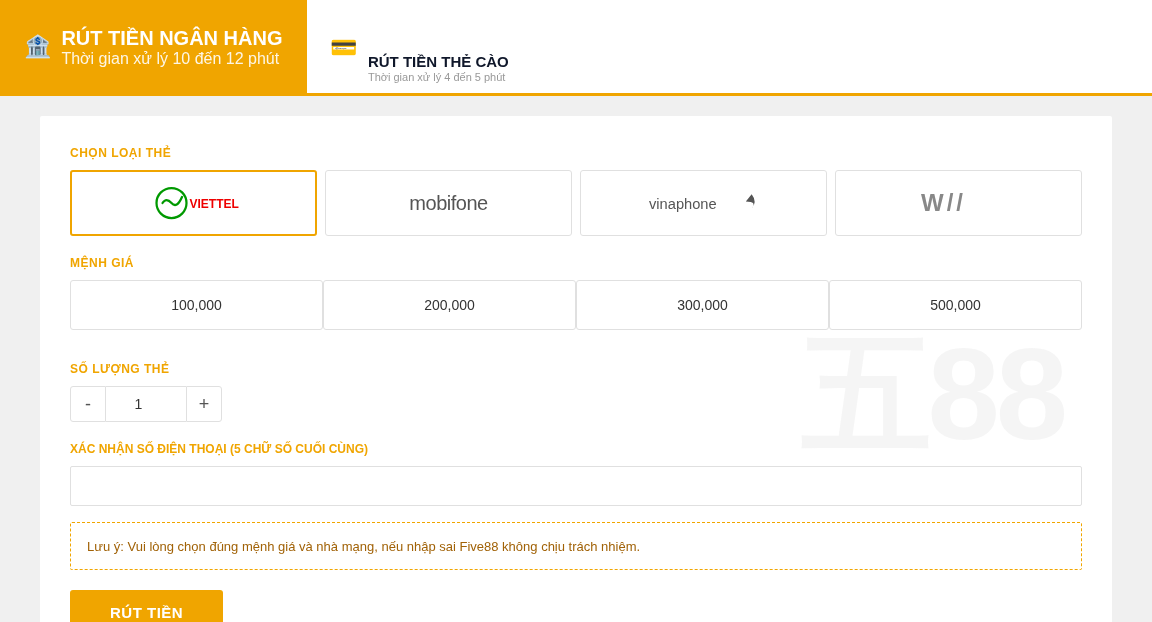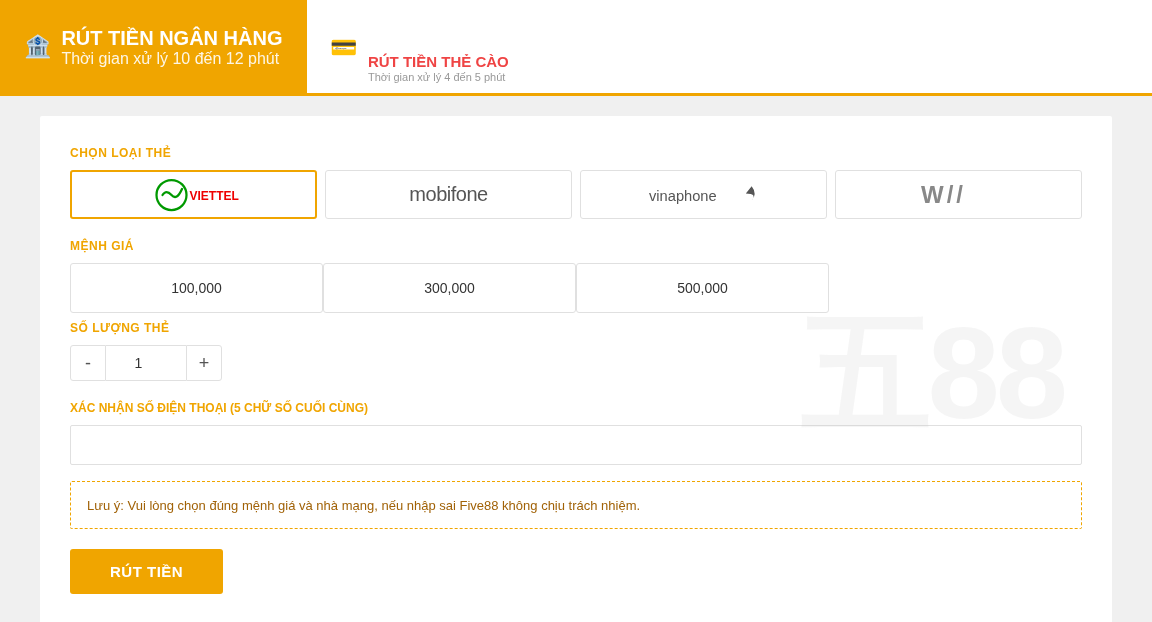--- a/index.html
+++ b/index.html
@@ -50,21 +50,21 @@
       border-top: 3px solid transparent;
       cursor: pointer;
     }
     .tab-card .tab-icon {
       font-size: 22px;
       color: #bbb;
     }
     .tab-card .tab-title {
       font-weight: bold;
       font-size: 15px;
-      color: #ef4444;
+      color: #0f172a;
       line-height: 1.2;
       margin-top: 40px;
     }
     .tab-card .tab-subtitle {
       font-size: 11px;
       color: #999;
     }
 
     
     .main-content {
@@ -109,42 +109,42 @@
 
     .card-type-btn {
       border: 1.5px solid #e0e0e0;
       background: #fff;
       border-radius: 3px;
       padding: 14px 10px;
       cursor: pointer;
       display: flex;
       align-items: center;
       justify-content: center;
-      height: 49px;
+      height: 66px;
       transition: border-color 0.2s;
     }
     .card-type-btn.active {
       border-color: #f0a500;
       border-width: 2px;
     }
 
     
     .mobifone-text {
       font-size: 20px;
       color: #555;
       font-weight: 300;
       letter-spacing: -0.5px;
     }
 
     
     .denomination-grid {
       display: grid;
       grid-template-columns: repeat(4, 1fr);
       gap: 0;
-      margin-bottom: 8px;
+      margin-bottom: 32px;
     }
 
     .denom-btn {
       border: 1.5px solid #e0e0e0;
       background: #fff;
       border-radius: 3px;
       padding: 16px 10px;
       cursor: pointer;
       font-size: 14px;
       color: #333;
@@ -291,20 +291,21 @@
       <svg width="80" height="32" viewBox="0 0 80 32">
         <text x="2" y="24" font-family="Arial" font-size="24" font-weight="bold" fill="#888" letter-spacing="3">W//</text>
       </svg>
     </div>
   </div>
 
   
   <div class="section-label">MỆNH GIÁ</div>
   <div class="denomination-grid">
     <button class="denom-btn">100,000</button>
+    <button class="denom-btn">200,000</button>
     <button class="denom-btn">300,000</button>
     <button class="denom-btn">500,000</button>
   </div>
 
   
   <div class="quantity-section">
     <div class="section-label">SỐ LƯỢNG THẺ</div>
     <div class="quantity-control">
       <button class="qty-btn">-</button>
       <input class="qty-input" type="number" value="1" style="">

